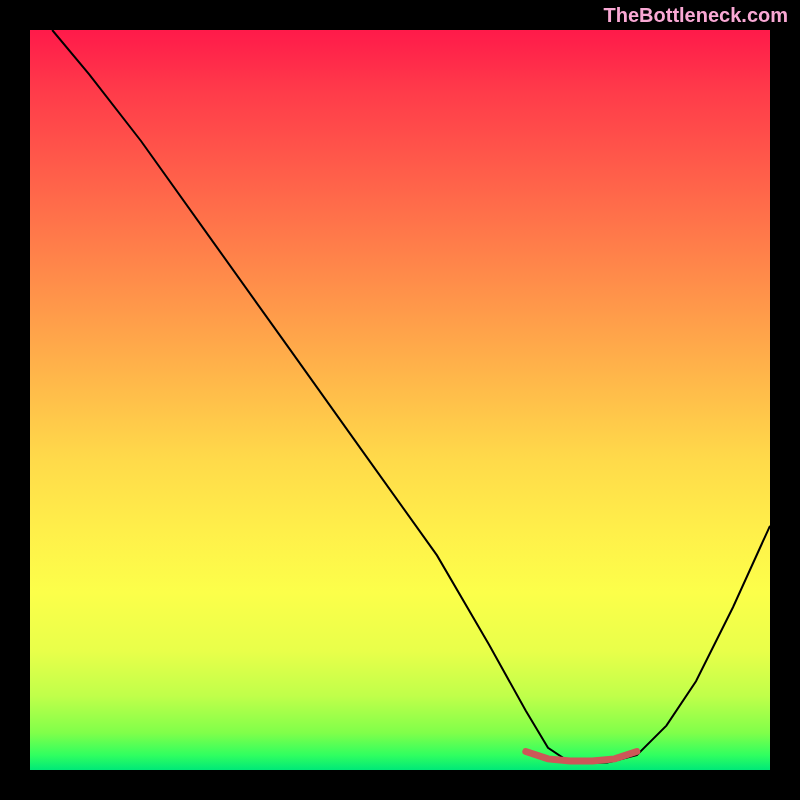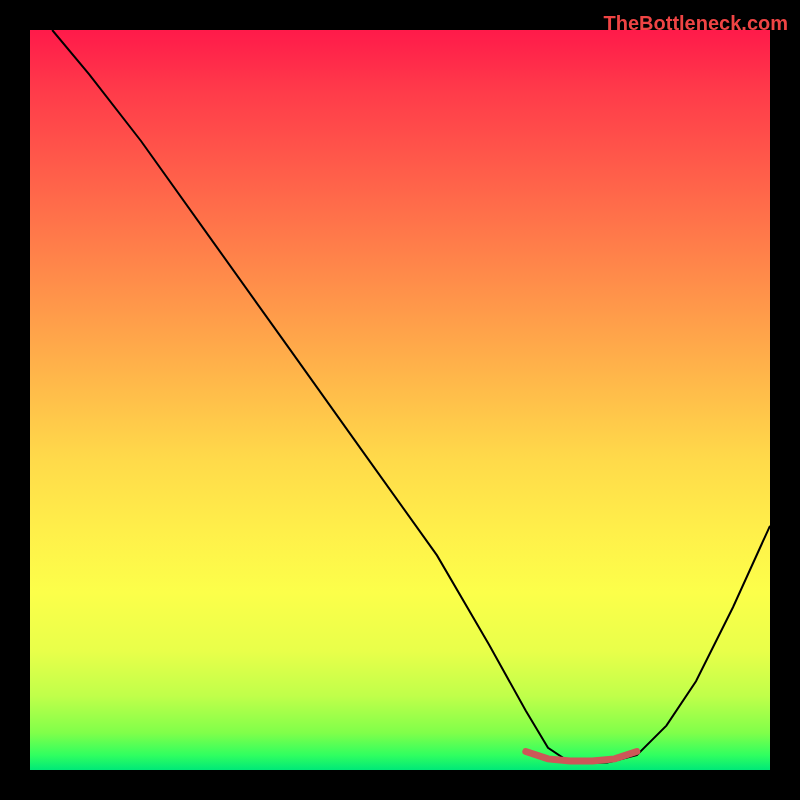--- a/index.html
+++ b/index.html
@@ -5,23 +5,23 @@
   * { margin: 0; padding: 0; box-sizing: border-box; }
   body {
     width: 800px;
     height: 800px;
     background: #000;
     position: relative;
     font-family: Arial, sans-serif;
   }
   .watermark {
     position: absolute;
-    top: 12px;
+    top: 4px;
     right: 12px;
-    color: #ef4444;
+    color: #f9a8d4;
     font-size: 20px;
     font-weight: bold;
     z-index: 10;
   }
   .plot-area {
     position: absolute;
     left: 30px;
     top: 30px;
     width: 740px;
     height: 740px;

